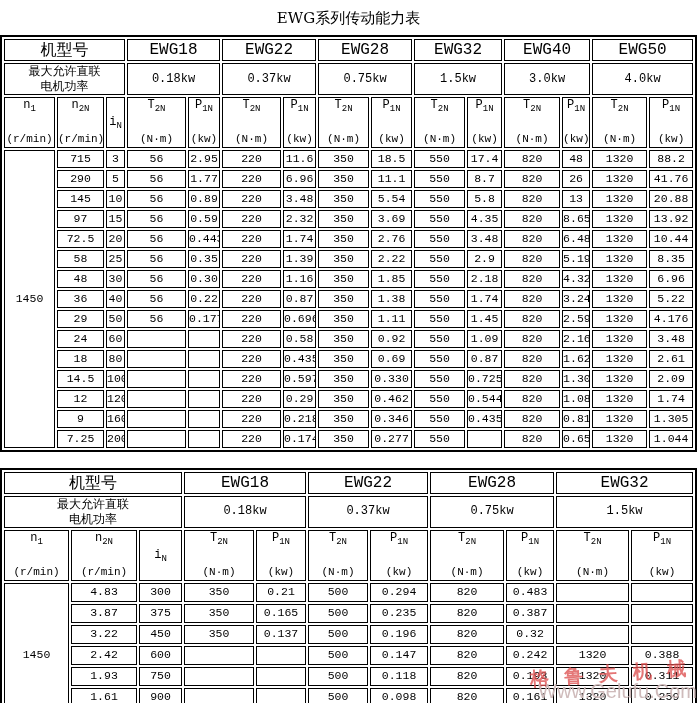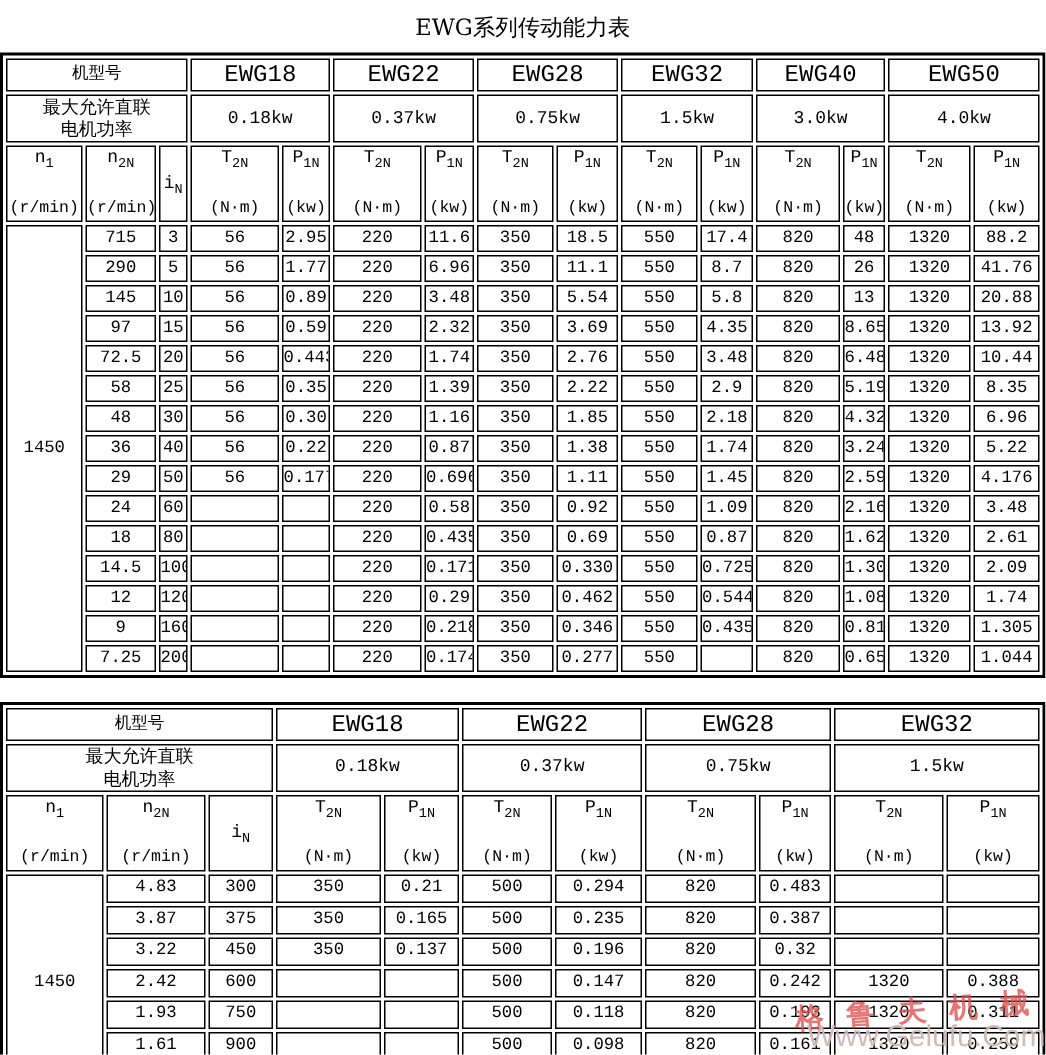--- a/index.html
+++ b/index.html
@@ -40,21 +40,21 @@
   }
   tr.r-model td { height: 17px; font-size: 16px; }
   tr.r-power td { height: 32px; font-size: 12px; }
   tr.r-cols  td { height: 38px; font-size: 12px; }
   .t1 tr.r-data td { height: 18px; }
   .t2 tr.r-data td { height: 19px; }
   td.cn {
     font-family: "Liberation Sans", sans-serif;
     font-size: 13.5px;
   }
-  tr.r-model td.cn { font-size: 11px; }
+  tr.r-model td.cn { font-size: 16px; }
   sub { font-size: 9px; line-height: 0; }
   .unit { display: block; font-size: 11px; margin-top: 20px; }
   .watermark {
     position: absolute;
     right: 0; bottom: 0;
     width: 230px; height: 60px;
     pointer-events: none;
   }
   .wm-brand {
     position: absolute;
@@ -313,21 +313,21 @@
           <td>1.62</td>
           <td>1320</td>
           <td>2.61</td>
         </tr>
         <tr class="r-data">
           <td>14.5</td>
           <td>100</td>
           <td></td>
           <td></td>
           <td>220</td>
-          <td>0.171</td>
+          <td>0.597</td>
           <td>350</td>
           <td>0.330</td>
           <td>550</td>
           <td>0.725</td>
           <td>820</td>
           <td>1.30</td>
           <td>1320</td>
           <td>2.09</td>
         </tr>
         <tr class="r-data">

